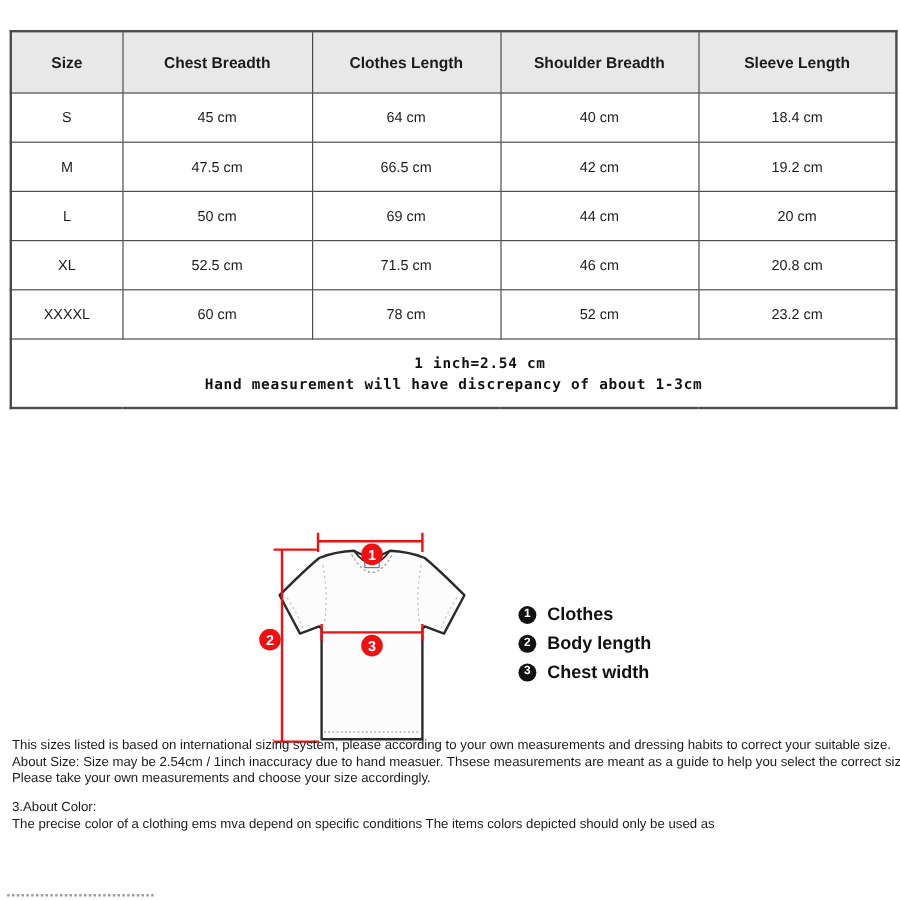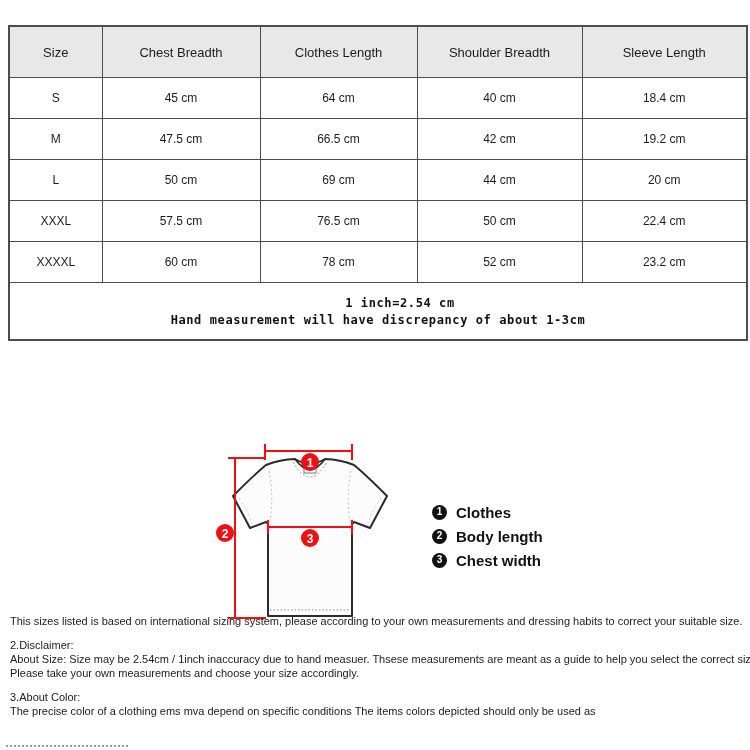--- a/index.html
+++ b/index.html
@@ -13,21 +13,21 @@
   table.size-chart {
     position:absolute; left:8px; top:25px; width:738px;
     border-collapse:collapse; table-layout:fixed;
   }
   table.size-chart th, table.size-chart td {
     border:1px solid #4c4c4c; text-align:center; vertical-align:middle;
     color:#1c1c1c; padding:0;
   }
   table.size-chart { border:2px solid #4c4c4c; }
   table.size-chart th {
-    background:#e8e8e8; font-size:13px; font-weight:normal; height:50px;
+    background:#e8e8e8; font-size:13px; font-weight:bold; height:50px;
   }
   table.size-chart tbody td { font-size:12px; height:40px; background:#ffffff; }
   table.size-chart tfoot td {
     height:56px; background:#ffffff;
     font-family:"DejaVu Sans Mono", monospace; font-weight:bold;
     font-size:12px; letter-spacing:0.6px; color:#111;
   }
   .note-line1 { margin-bottom:3px;margin-left:44px; }
   col.c-size { width:93px; }
   col.c-chest { width:158px; }
@@ -97,25 +97,25 @@
         <td>19.2 cm</td>
       </tr>
       <tr>
         <td>L</td>
         <td>50 cm</td>
         <td>69 cm</td>
         <td>44 cm</td>
         <td>20 cm</td>
       </tr>
       <tr>
-        <td>XXXL</td>
-        <td>57.5 cm</td>
-        <td>76.5 cm</td>
-        <td>50 cm</td>
-        <td>22.4 cm</td>
+        <td>XL</td>
+        <td>52.5 cm</td>
+        <td>71.5 cm</td>
+        <td>46 cm</td>
+        <td>20.8 cm</td>
       </tr>
       <tr>
         <td>XXXXL</td>
         <td>60 cm</td>
         <td>78 cm</td>
         <td>52 cm</td>
         <td>23.2 cm</td>
       </tr>
     </tbody>
   <tfoot>
@@ -178,20 +178,19 @@
     <span>Body length</span>
   </div>
   <div class="legend-item">
     <span class="legend-badge">3</span>
     <span>Chest width</span>
   </div>
 </div>
 
 <div class="notes">
   <div>This sizes listed is based on international sizing system, please according to your own measurements and dressing habits to correct your suitable size.</div>
-  <div class="mt">2.Disclaimer:</div>
   <div>About Size: Size may be 2.54cm / 1inch inaccuracy due to hand measuer. Thsese measurements are meant as a guide to help you select the correct size.</div>
   <div>Please take your own measurements and choose your size accordingly.</div>
   <div class="mt">3.About Color:</div>
   <div>The precise color of a clothing ems mva depend on specific conditions The items colors depicted should only be used as</div>
 </div>
 
 <div class="bottom-dash"></div>
 
 </body></html>

